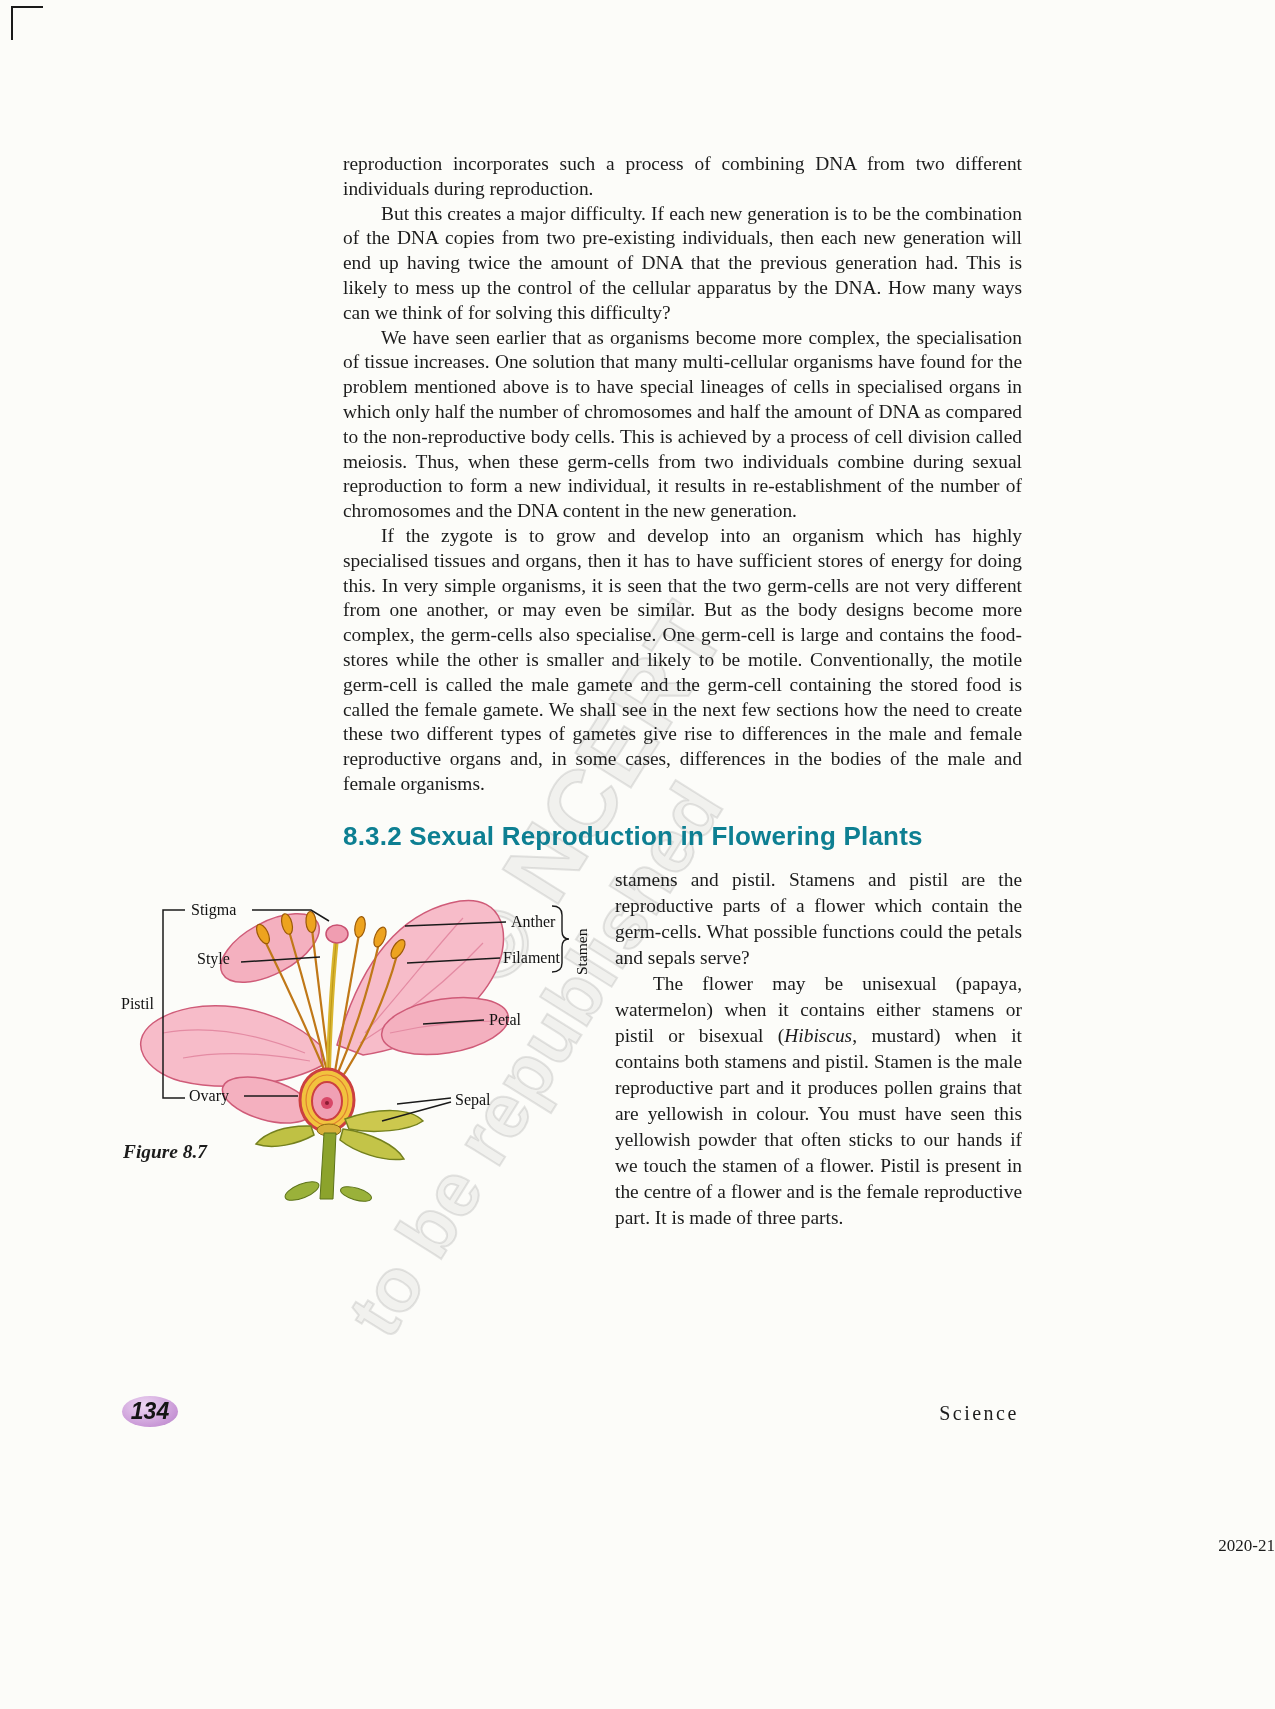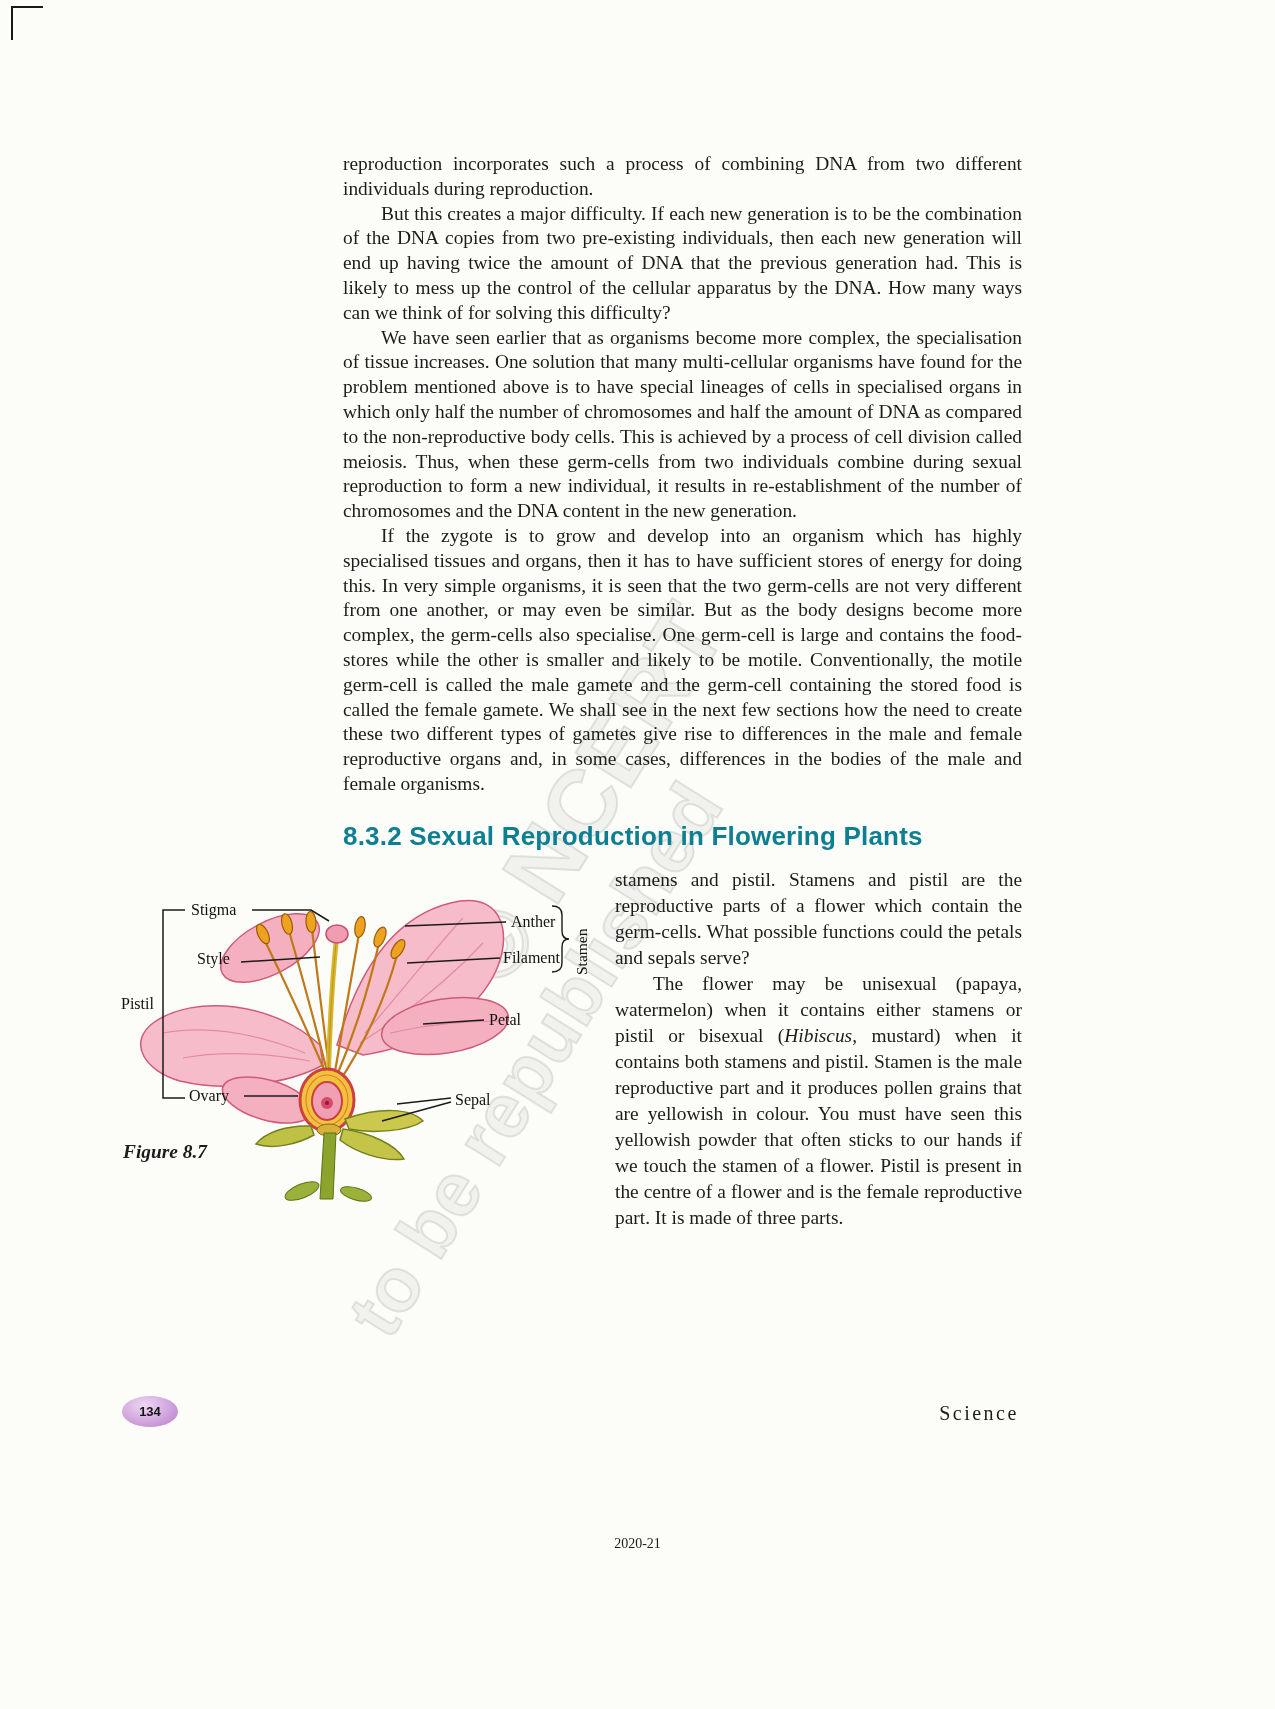--- a/index.html
+++ b/index.html
@@ -57,29 +57,29 @@
   }
   .fig-caption { position:absolute; left:8px; top:246px; width:200px; }
   .fig-caption-title { font-weight:bold; font-style:italic; font-size:19px; margin:0 0 3px 0; }
   .fig-caption-text { font-style:italic; font-size:18.5px; line-height:25px; margin:0; }
   
   .page-badge {
     position:absolute; left:122px; top:1396px; width:56px; height:31px; z-index:2;
     border-radius:50%;
     background:radial-gradient(ellipse at 40% 30%, #eed7f3 0%, #c897d6 70%, #b07fc2 100%);
     display:flex; align-items:center; justify-content:center;
-    font-family:"Liberation Sans", sans-serif; font-weight:bold; font-size:13px; color:#141414;
+    font-family:"Liberation Sans", sans-serif; font-weight:bold; font-size:23px; color:#141414;font-style:italic;
   }
   .footer-science {
     position:absolute; top:1402px; left:908px; width:142px; text-align:center; z-index:2;
     font-size:20px; letter-spacing:2.5px;
   }
   .footer-year {
-    position:absolute; top:1536px; left:0; width:100%; text-align:center; z-index:2;
-    font-size:14px;
+    position:absolute; top:1536px; left:0; width:100%; text-align:right; z-index:2;
+    font-size:17px;
   }
 </style>
 </head>
 <body>
 
 <div class="page">
 
   <div class="corner-mark"></div>
 
   <div class="watermark wm1">© NCERT</div>

